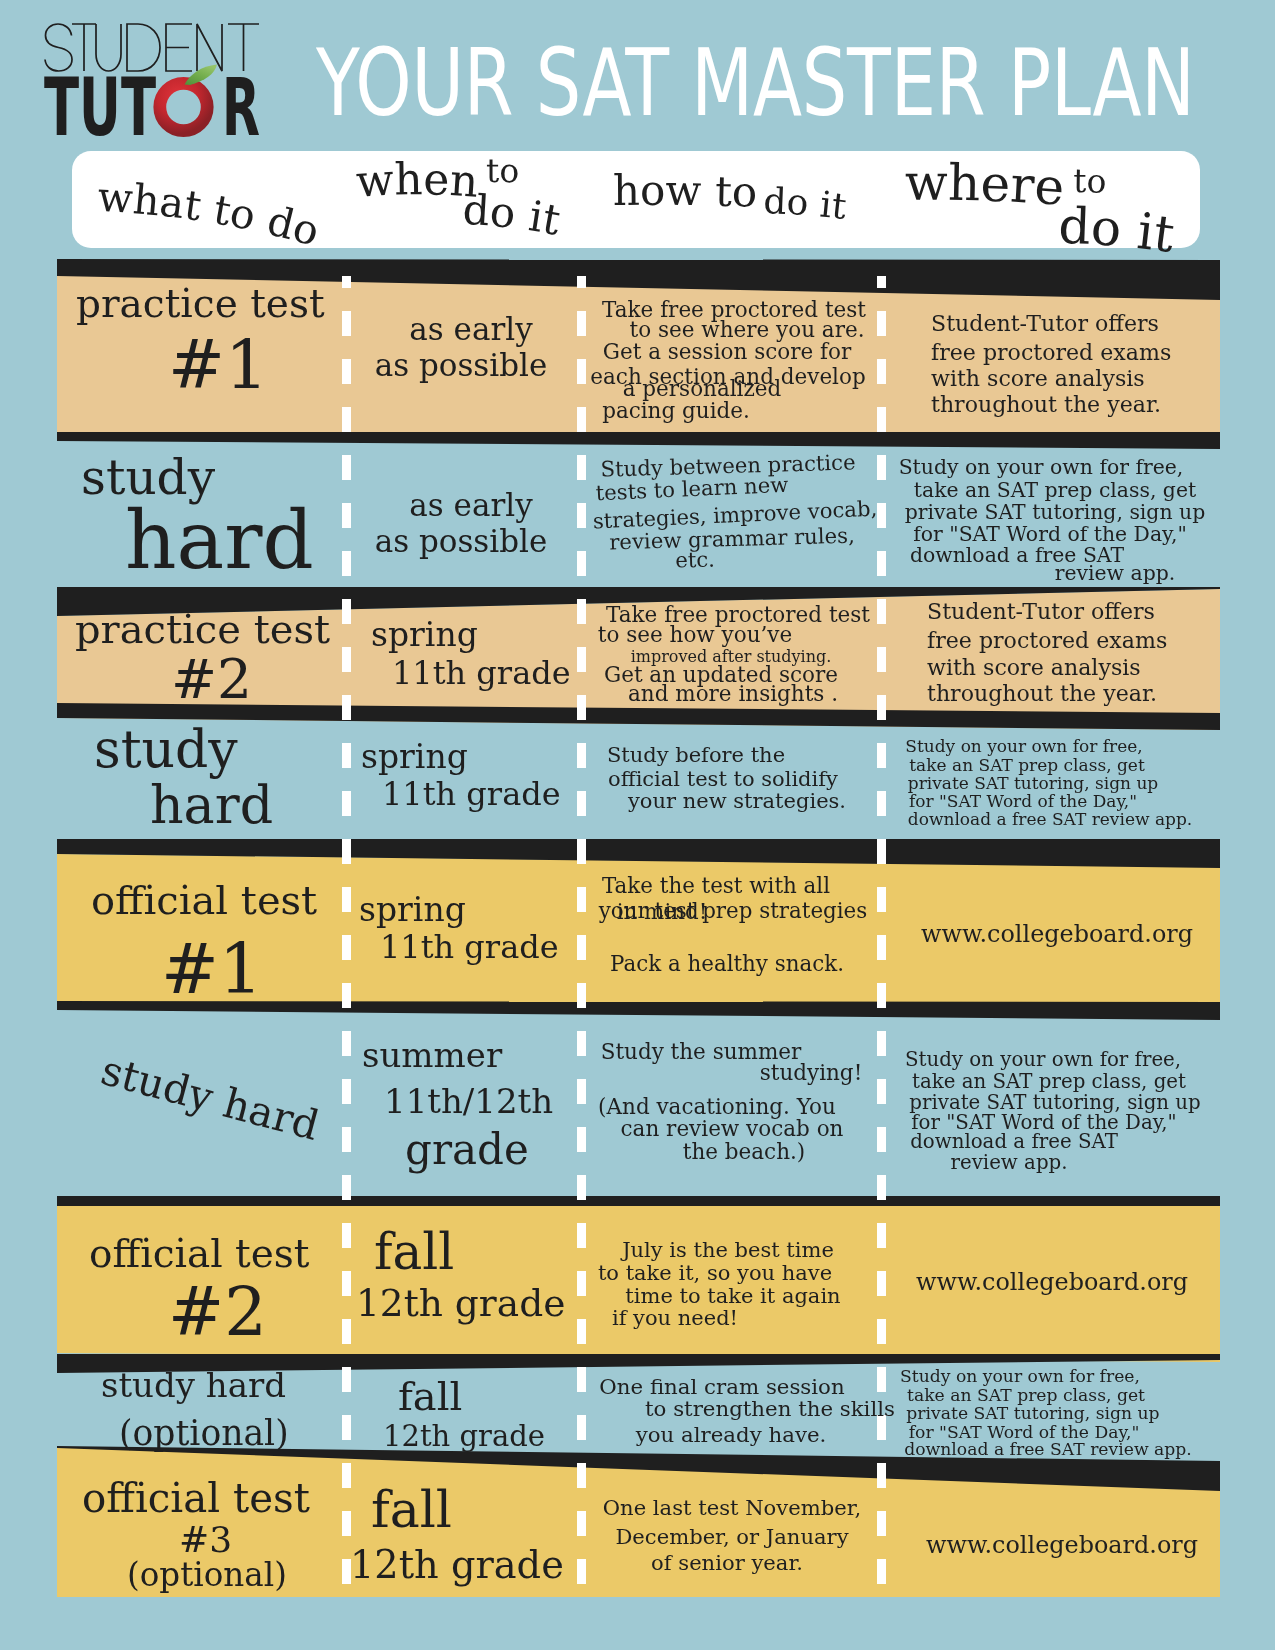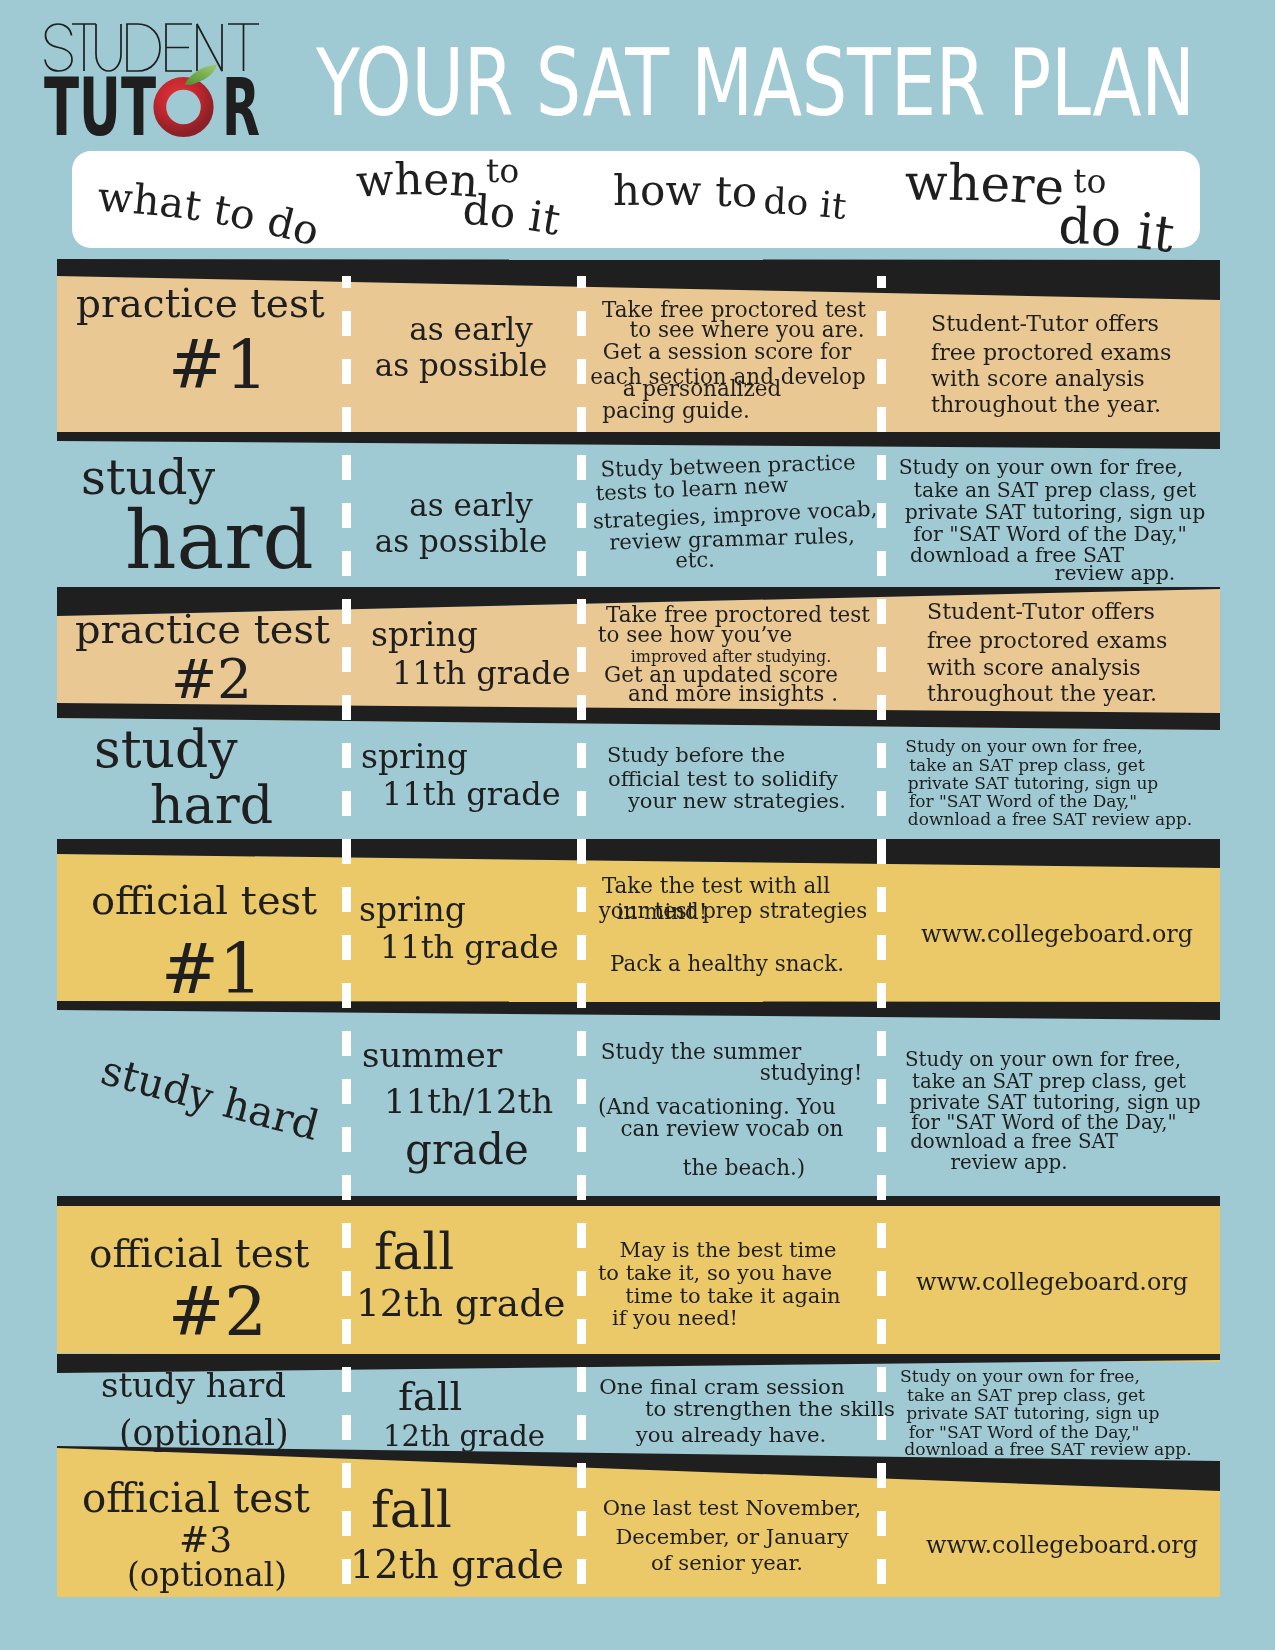--- a/index.html
+++ b/index.html
@@ -308,32 +308,32 @@
       <div class="cellline" style="font-size: 21.4px; left: 727px; top: 952.168px; line-height: 23.54px; transform-origin: 50% 50%; transform: translateX(-50%);">Pack a healthy snack.</div>
       <div class="cellline" style="font-size: 23.9px; left: 1057px; top: 920.968px; line-height: 26.29px; transform-origin: 50% 50%; transform: translateX(-50%);">www.collegeboard.org</div>
       <div class="cellline" style="font-size: 41px; left: 210px; top: 1075.92px; line-height: 45.1px; transform-origin: 50% 50%; transform: translateX(-50%) rotate(15deg);">study hard</div>
       <div class="cellline" style="font-size: 34px; left: 362px; top: 1037.08px; line-height: 37.4px; transform-origin: 0% 50%;">summer</div>
       <div class="cellline" style="font-size: 34px; left: 384px; top: 1083.08px; line-height: 37.4px; transform-origin: 0% 50%;">11th/12th</div>
       <div class="cellline" style="font-size: 42px; left: 405px; top: 1127.04px; line-height: 46.2px; transform-origin: 0% 50%;">grade</div>
       <div class="cellline" style="font-size: 21.5px; left: 701px; top: 1040.08px; line-height: 23.65px; transform-origin: 50% 50%; transform: translateX(-50%);">Study the summer</div>
       <div class="cellline" style="font-size: 21.5px; left: 811px; top: 1061.08px; line-height: 23.65px; transform-origin: 50% 50%; transform: translateX(-50%);">studying!</div>
       <div class="cellline" style="font-size: 21.5px; left: 717px; top: 1095.08px; line-height: 23.65px; transform-origin: 50% 50%; transform: translateX(-50%);">(And vacationing.  You</div>
       <div class="cellline" style="font-size: 21.5px; left: 732px; top: 1117.08px; line-height: 23.65px; transform-origin: 50% 50%; transform: translateX(-50%);">can review vocab on</div>
-      <div class="cellline" style="font-size: 21.5px; left: 744px; top: 1140.08px; line-height: 23.65px; transform-origin: 50% 50%; transform: translateX(-50%); margin-top: 16px;">the beach.)</div>
+      <div class="cellline" style="font-size: 21.5px; left: 744px; top: 1140.08px; line-height: 23.65px; transform-origin: 50% 50%; transform: translateX(-50%);">the beach.)</div>
       <div class="cellline" style="font-size: 19.8px; left: 1043px; top: 1048.58px; line-height: 21.78px; transform-origin: 50% 50%; transform: translateX(-50%);">Study on your own for free,</div>
       <div class="cellline" style="font-size: 19.8px; left: 1049px; top: 1070.58px; line-height: 21.78px; transform-origin: 50% 50%; transform: translateX(-50%);">take an SAT prep class, get</div>
       <div class="cellline" style="font-size: 19.8px; left: 1055px; top: 1091.58px; line-height: 21.78px; transform-origin: 50% 50%; transform: translateX(-50%);">private SAT tutoring, sign up</div>
       <div class="cellline" style="font-size: 19.8px; left: 1044px; top: 1111.58px; line-height: 21.78px; transform-origin: 50% 50%; transform: translateX(-50%);">for "SAT Word of the Day,"</div>
       <div class="cellline" style="font-size: 19.8px; left: 1014px; top: 1130.58px; line-height: 21.78px; transform-origin: 50% 50%; transform: translateX(-50%);">download a free SAT</div>
       <div class="cellline" style="font-size: 19.8px; left: 1009px; top: 1151.58px; line-height: 21.78px; transform-origin: 50% 50%; transform: translateX(-50%);">review app.</div>
       <div class="cellline" style="font-size: 39px; left: 89px; top: 1232.68px; line-height: 42.9px; transform-origin: 0% 50%;">official test</div>
       <div class="cellline" style="font-size: 67px; left: 168px; top: 1276.04px; line-height: 73.7px; transform-origin: 0% 50%;">#2</div>
       <div class="cellline" style="font-size: 50px; left: 374px; top: 1225px; line-height: 55px; transform-origin: 0% 50%;">fall</div>
       <div class="cellline" style="font-size: 37.5px; left: 356px; top: 1283px; line-height: 41.25px; transform-origin: 0% 50%;">12th grade</div>
-      <div class="cellline" style="font-size: 21px; left: 728px; top: 1238.52px; line-height: 23.1px; transform-origin: 50% 50%; transform: translateX(-50%);">May is the best time</div>
+      <div class="cellline" style="font-size: 21px; left: 728px; top: 1238.52px; line-height: 23.1px; transform-origin: 50% 50%; transform: translateX(-50%);">July is the best time</div>
       <div class="cellline" style="font-size: 21px; left: 715px; top: 1261.52px; line-height: 23.1px; transform-origin: 50% 50%; transform: translateX(-50%); text-align: right;">to take it, so you have</div>
       <div class="cellline" style="font-size: 21px; left: 733px; top: 1284.52px; line-height: 23.1px; transform-origin: 50% 50%; transform: translateX(-50%);">time to take it again</div>
       <div class="cellline" style="font-size: 21px; left: 675px; top: 1306.52px; line-height: 23.1px; transform-origin: 50% 50%; transform: translateX(-50%);">if you need!</div>
       <div class="cellline" style="font-size: 23.9px; left: 1052px; top: 1268.97px; line-height: 26.29px; transform-origin: 50% 50%; transform: translateX(-50%);">www.collegeboard.org</div>
       <div class="cellline" style="font-size: 34px; left: 101px; top: 1367.08px; line-height: 37.4px; transform-origin: 0% 50%;">study hard</div>
       <div class="cellline" style="font-size: 34.6px; left: 119px; top: 1413.55px; line-height: 38.06px; transform-origin: 0% 50%;">(optional)</div>
       <div class="cellline" style="font-size: 40px; left: 398px; top: 1373.8px; line-height: 44px; transform-origin: 0% 50%;">fall</div>
       <div class="cellline" style="font-size: 29px; left: 383px; top: 1421.48px; line-height: 31.9px; transform-origin: 0% 50%;">12th grade</div>
       <div class="cellline" style="font-size: 21.3px; left: 722px; top: 1375.26px; line-height: 23.43px; transform-origin: 50% 50%; transform: translateX(-50%);">One final cram session</div>
       <div class="cellline" style="font-size: 21.3px; left: 770px; top: 1397.26px; line-height: 23.43px; transform-origin: 50% 50%; transform: translateX(-50%);">to strengthen the skills</div>

